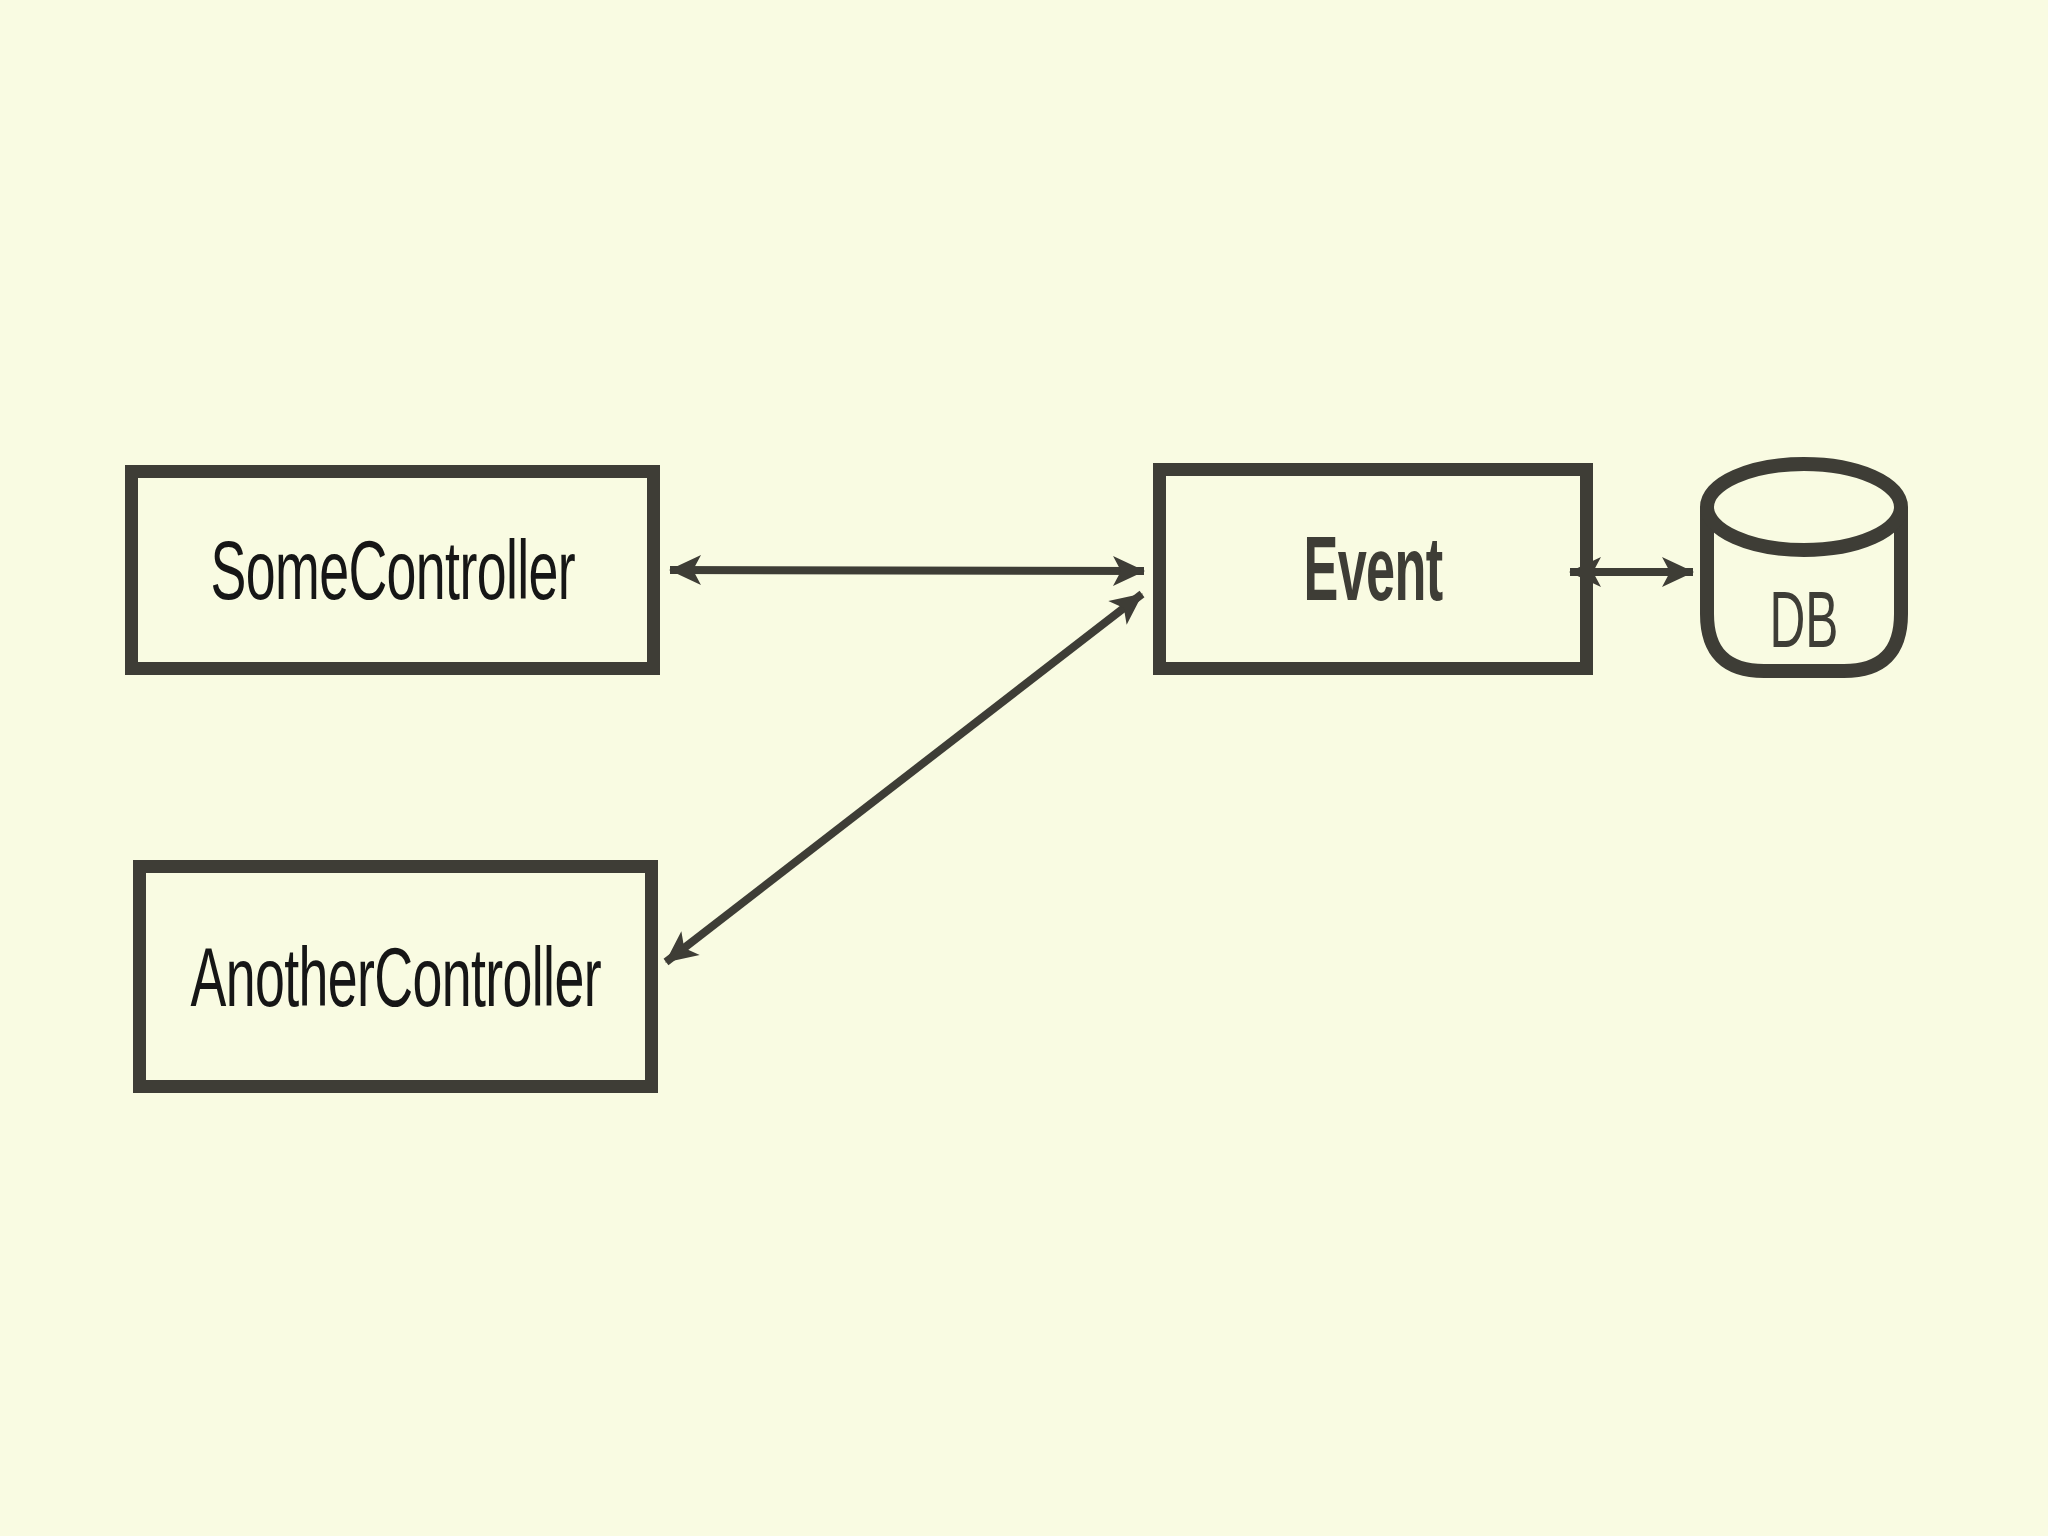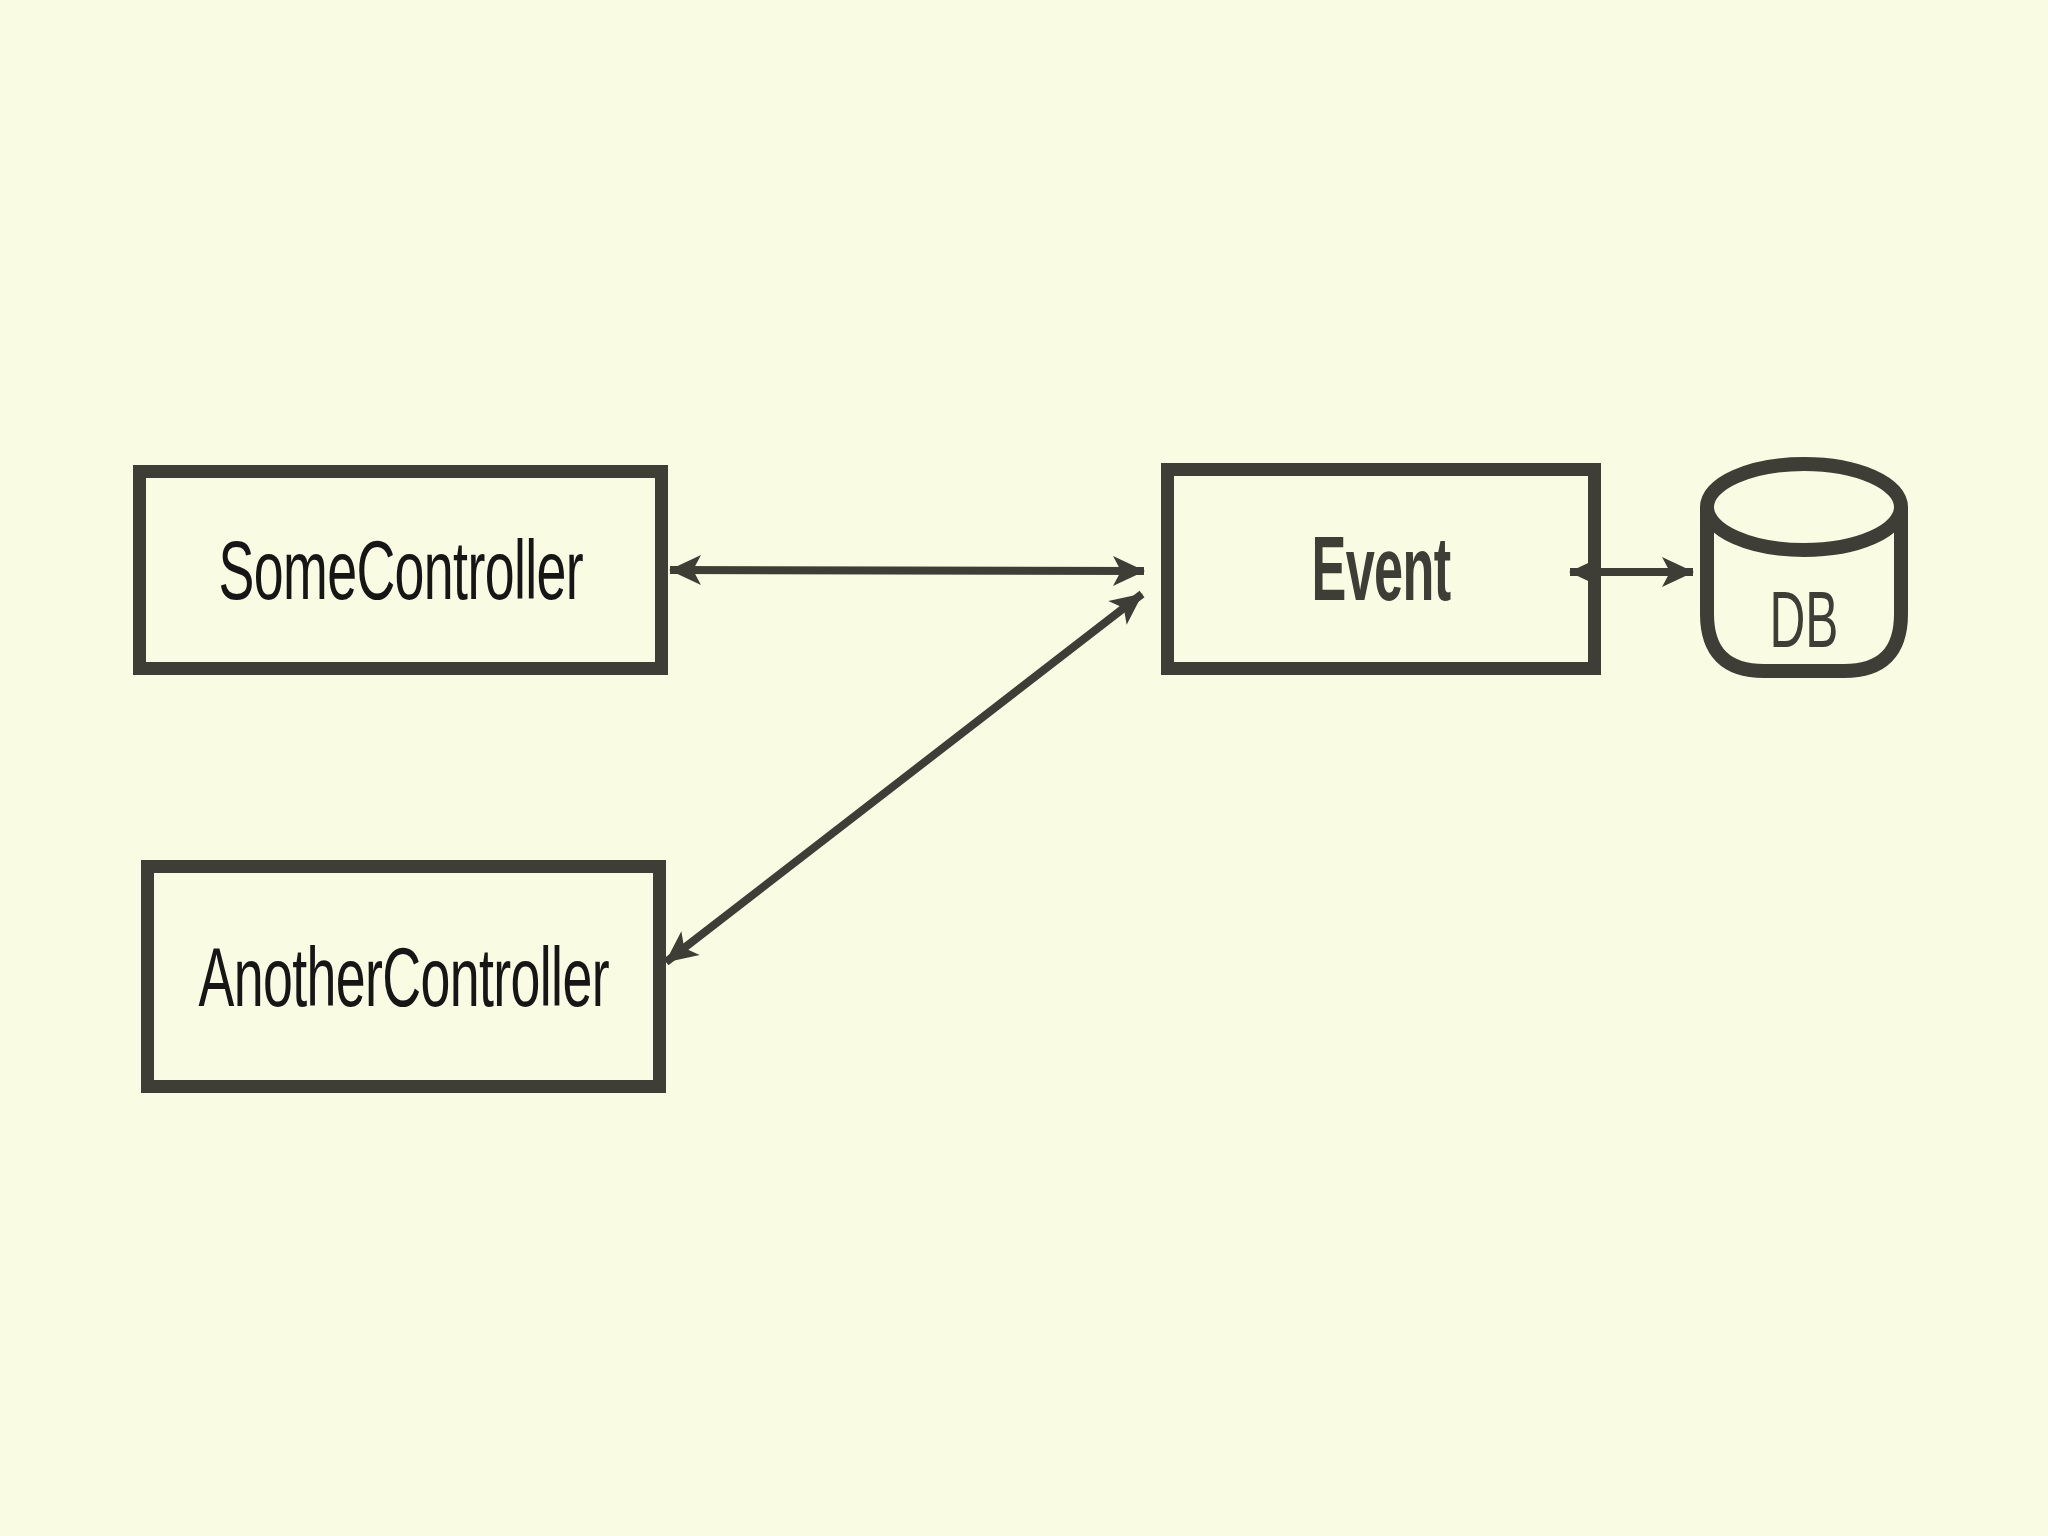--- a/index.html
+++ b/index.html
@@ -40,21 +40,20 @@
     stroke-width: 14;
     fill: none;
   }
   .node {
     position: absolute;
     border: 13px solid var(--stroke);
     display: flex;
     align-items: center;
     justify-content: center;
     background: transparent;
-    margin-left: 8px;
   }
   #node-some    { left: 125px; top: 465px; width: 535px; height: 210px; }
   #node-another { left: 133px; top: 860px; width: 525px; height: 233px; }
   #node-event   { left: 1153px; top: 463px; width: 440px; height: 212px; }
   .node-label {
     font-size: 84px;
     font-weight: normal;
     color: var(--node_text);
     white-space: nowrap;
     transform: scaleX(0.64);

